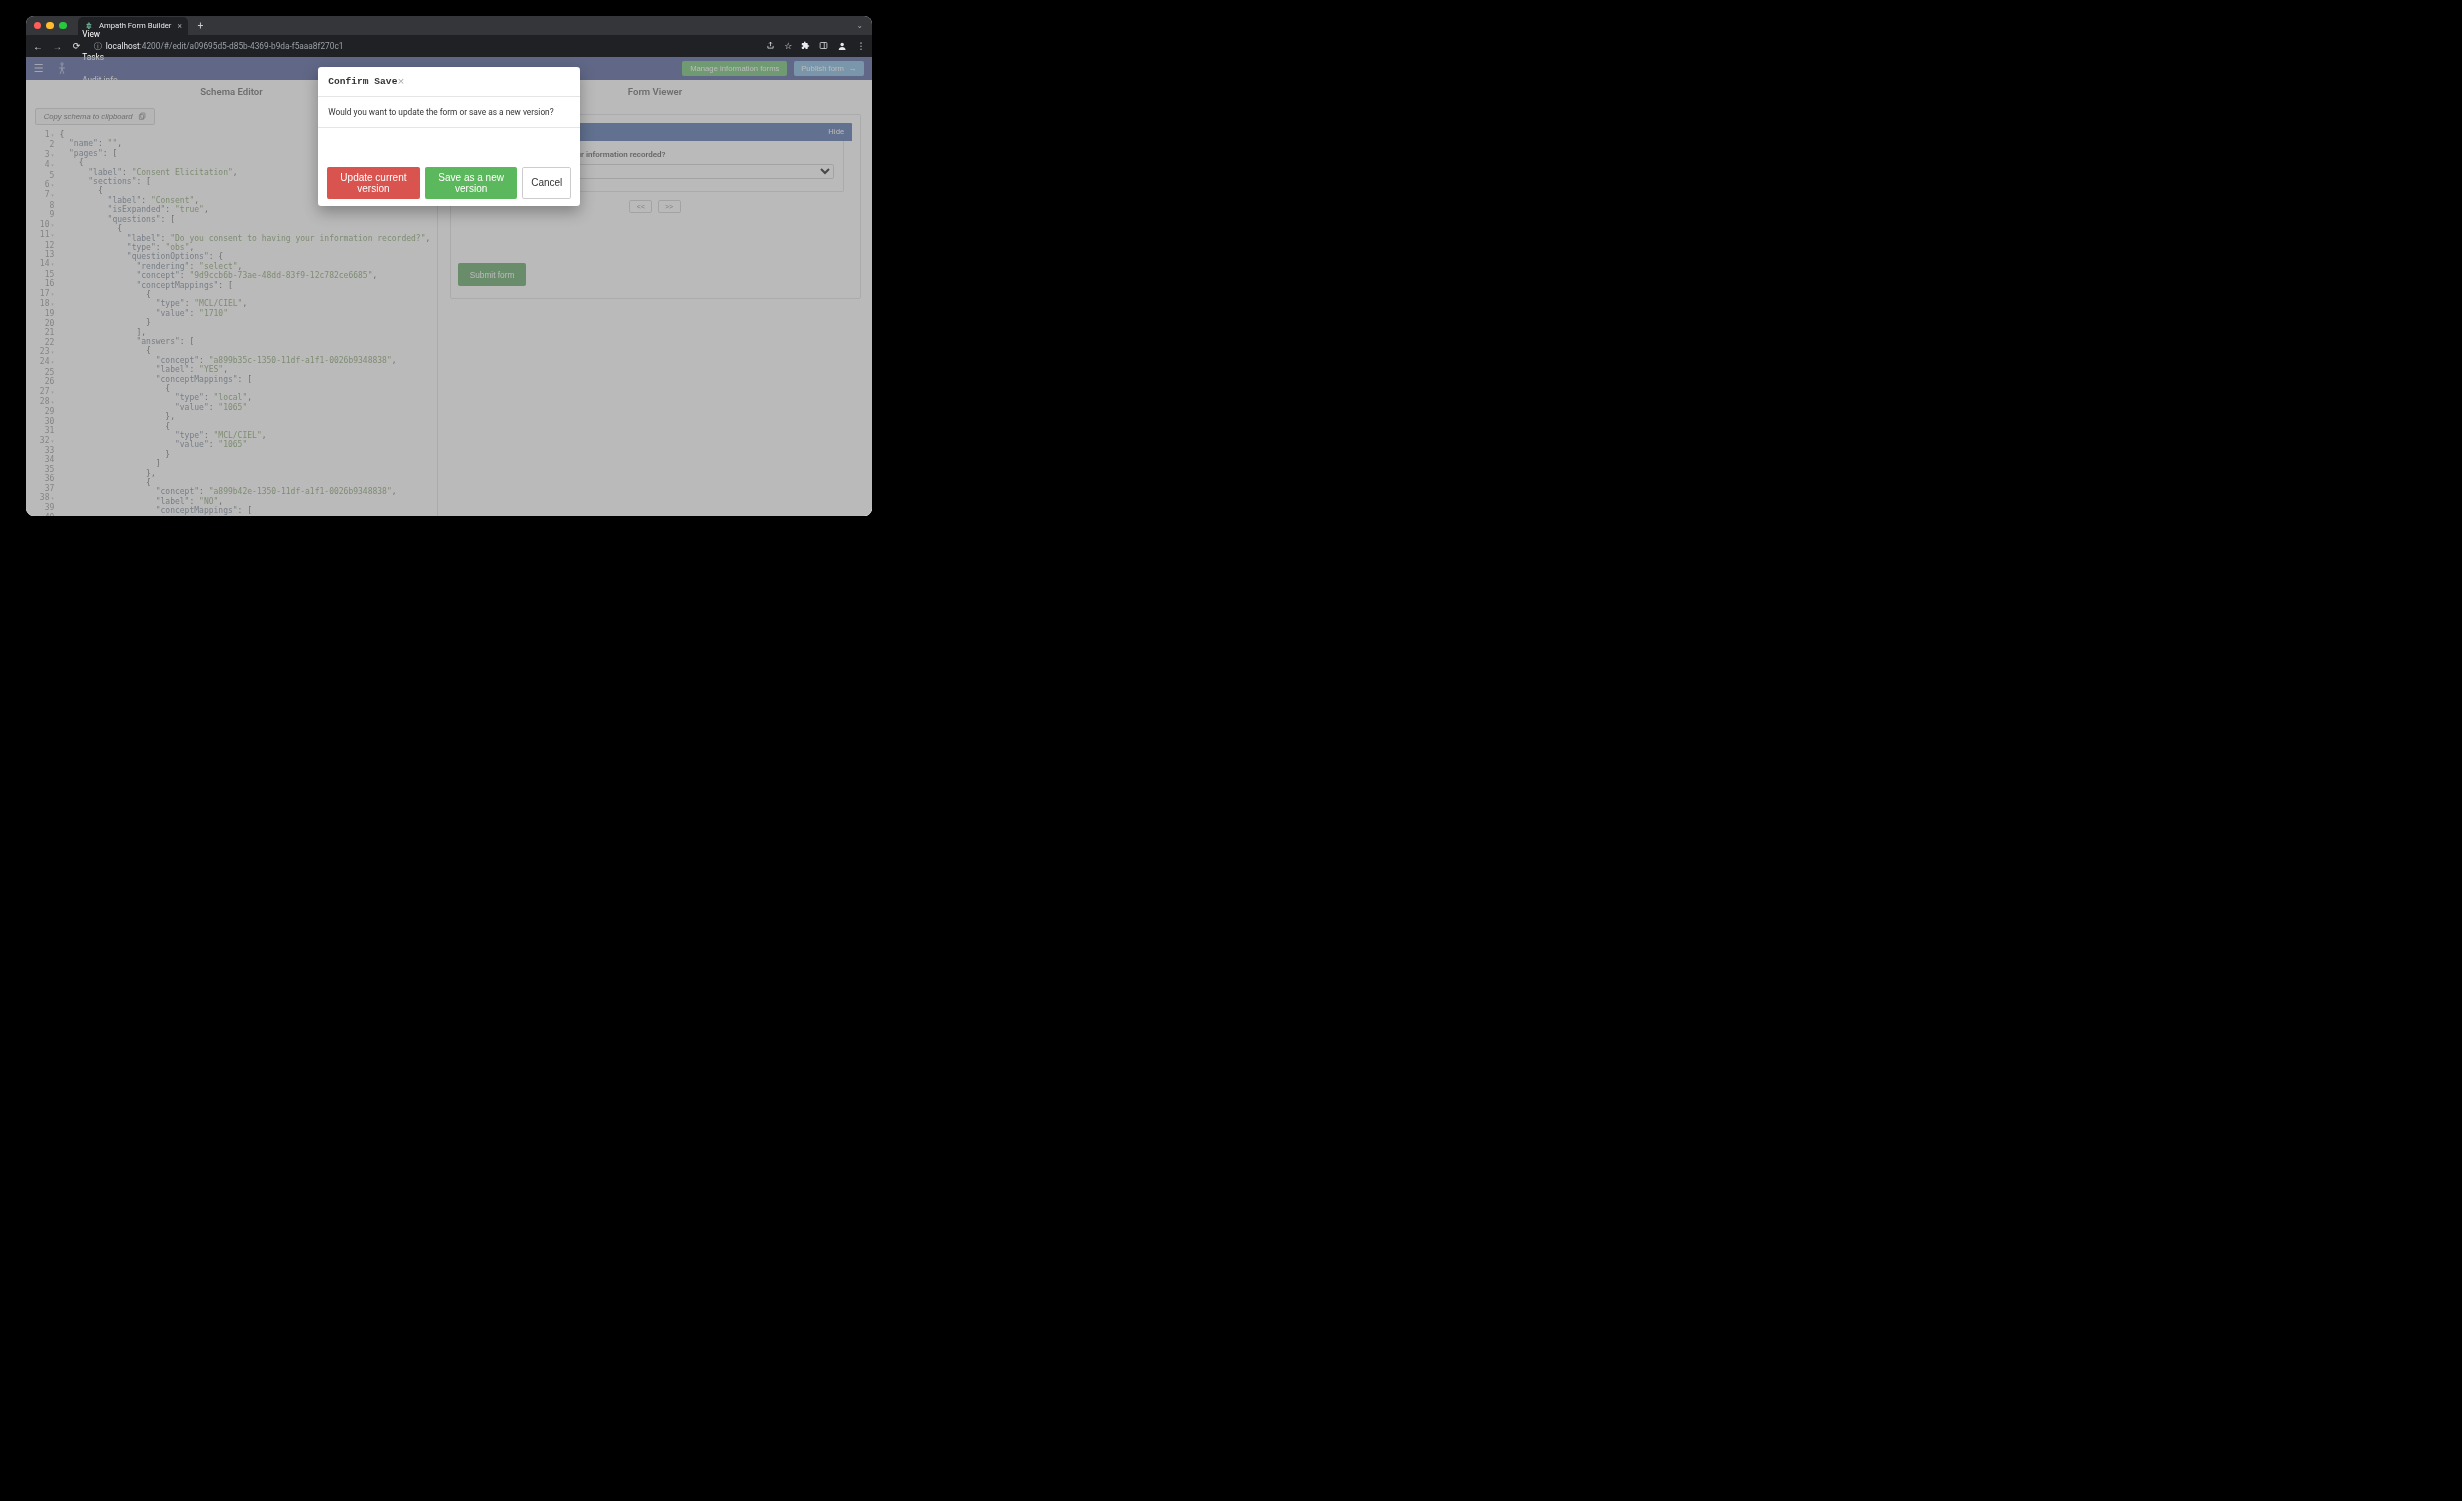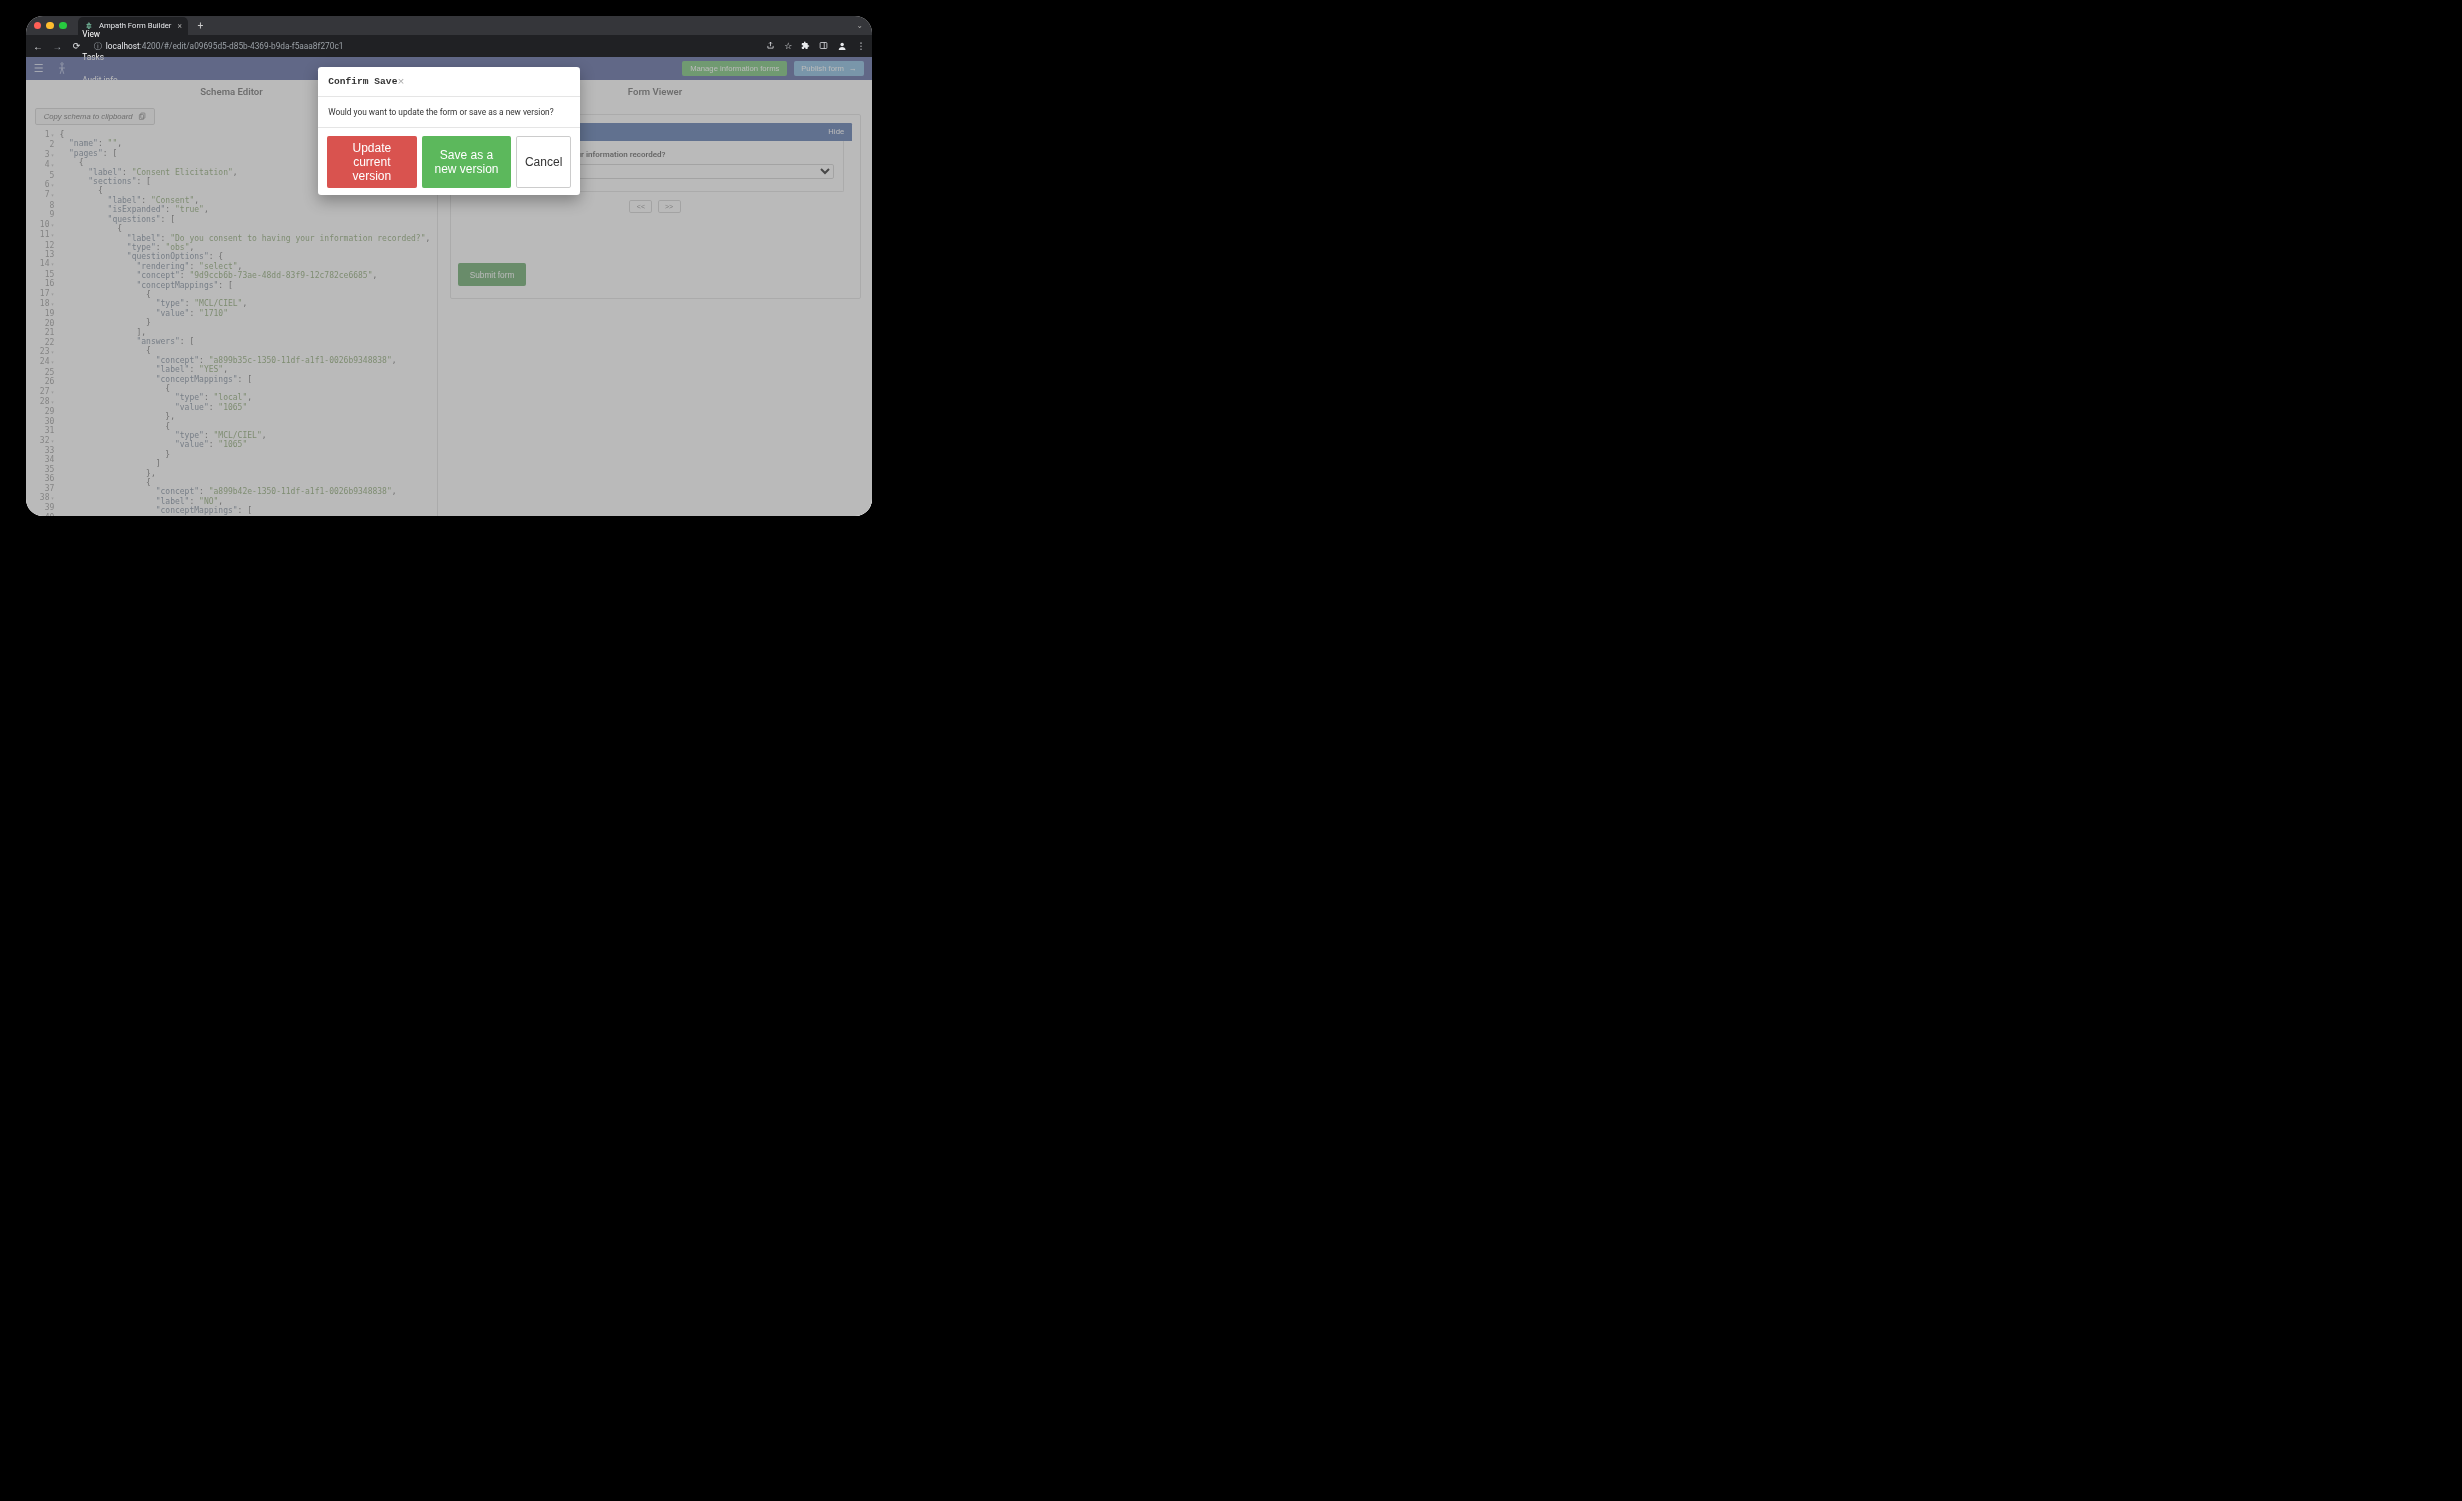--- a/index.html
+++ b/index.html
@@ -11,21 +11,21 @@
       overflow: hidden;
       position: relative;
     }
     .mac-window {
       position: absolute;
       top: 16px;
       left: 26px;
       right: 26px;
       bottom: 32px;
       background: #fff;
-      border-radius: 17px;
+      border-radius: 8px;
       overflow: hidden;
       box-shadow: 0 6.4px 26px rgba(0,0,0,0.5);
       display: flex;
       flex-direction: column;
     }
     .browser-chrome {
       background: #35363a;
       color: #e8eaed;
     }
     .tab-bar {
@@ -323,23 +323,24 @@
     .modal-footer {
       padding: 7.7px 9px;
       border-top: 0.6px solid #e5e5e5;
       display: flex;
       justify-content: flex-end;
       gap: 5.1px;
     }
     .modal-btn {
       padding: 3.8px 7.7px;
       border-radius: 1.9px;
-      font-size: 12px;
+      font-size: 10px;
       border: 0.6px solid transparent;
       cursor: pointer;
+      margin-top: 31px;
     }
     .btn-danger { background: #d9534f; color: #fff; }
     .btn-success { background: #5cb85c; color: #fff; }
     .btn-default { background: #fff; color: #333; border: 0.6px solid #ccc; }
     svg { display: block; }
   </style>
 </head>
 <body>
 
 <div class="mac-window">

